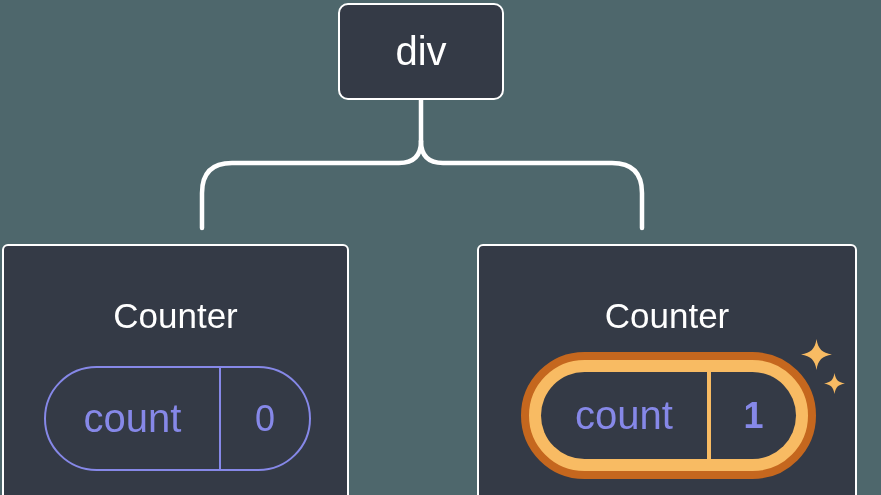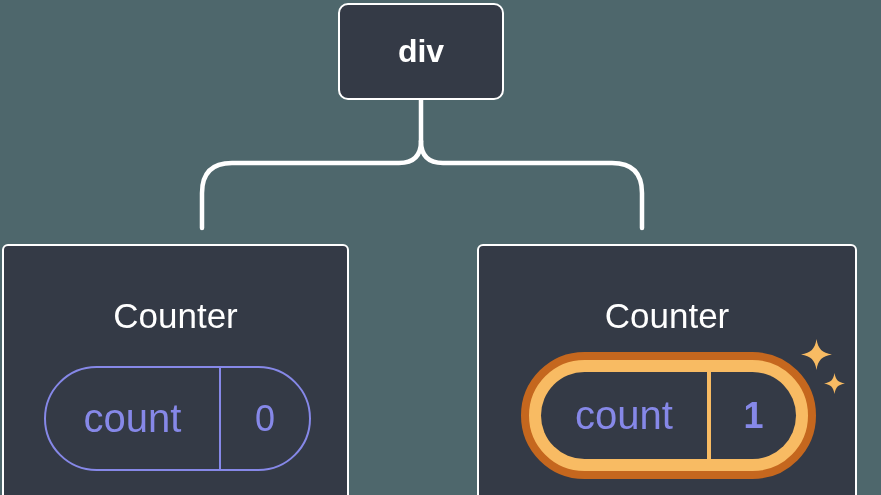--- a/index.html
+++ b/index.html
@@ -34,22 +34,22 @@
     top: 3px;
     width: 166px;
     height: 97px;
     border-radius: 10px;
     display: flex;
     align-items: center;
     justify-content: center;
   }
   .node-root .node-label {
     color: var(--text-white, #ffffff);
-    font-size: 32px;
-    font-weight: 700;
+    font-size: 40px;
+    font-weight: 400;
   }
   .node-counter {
     top: 244px;
     height: 264px;
     border-radius: 6px;
   }
   .node-counter.left  { left: 2px;   width: 347px; }
   .node-counter.right { left: 477px; width: 380px; }
   .counter-title {
     position: absolute;

